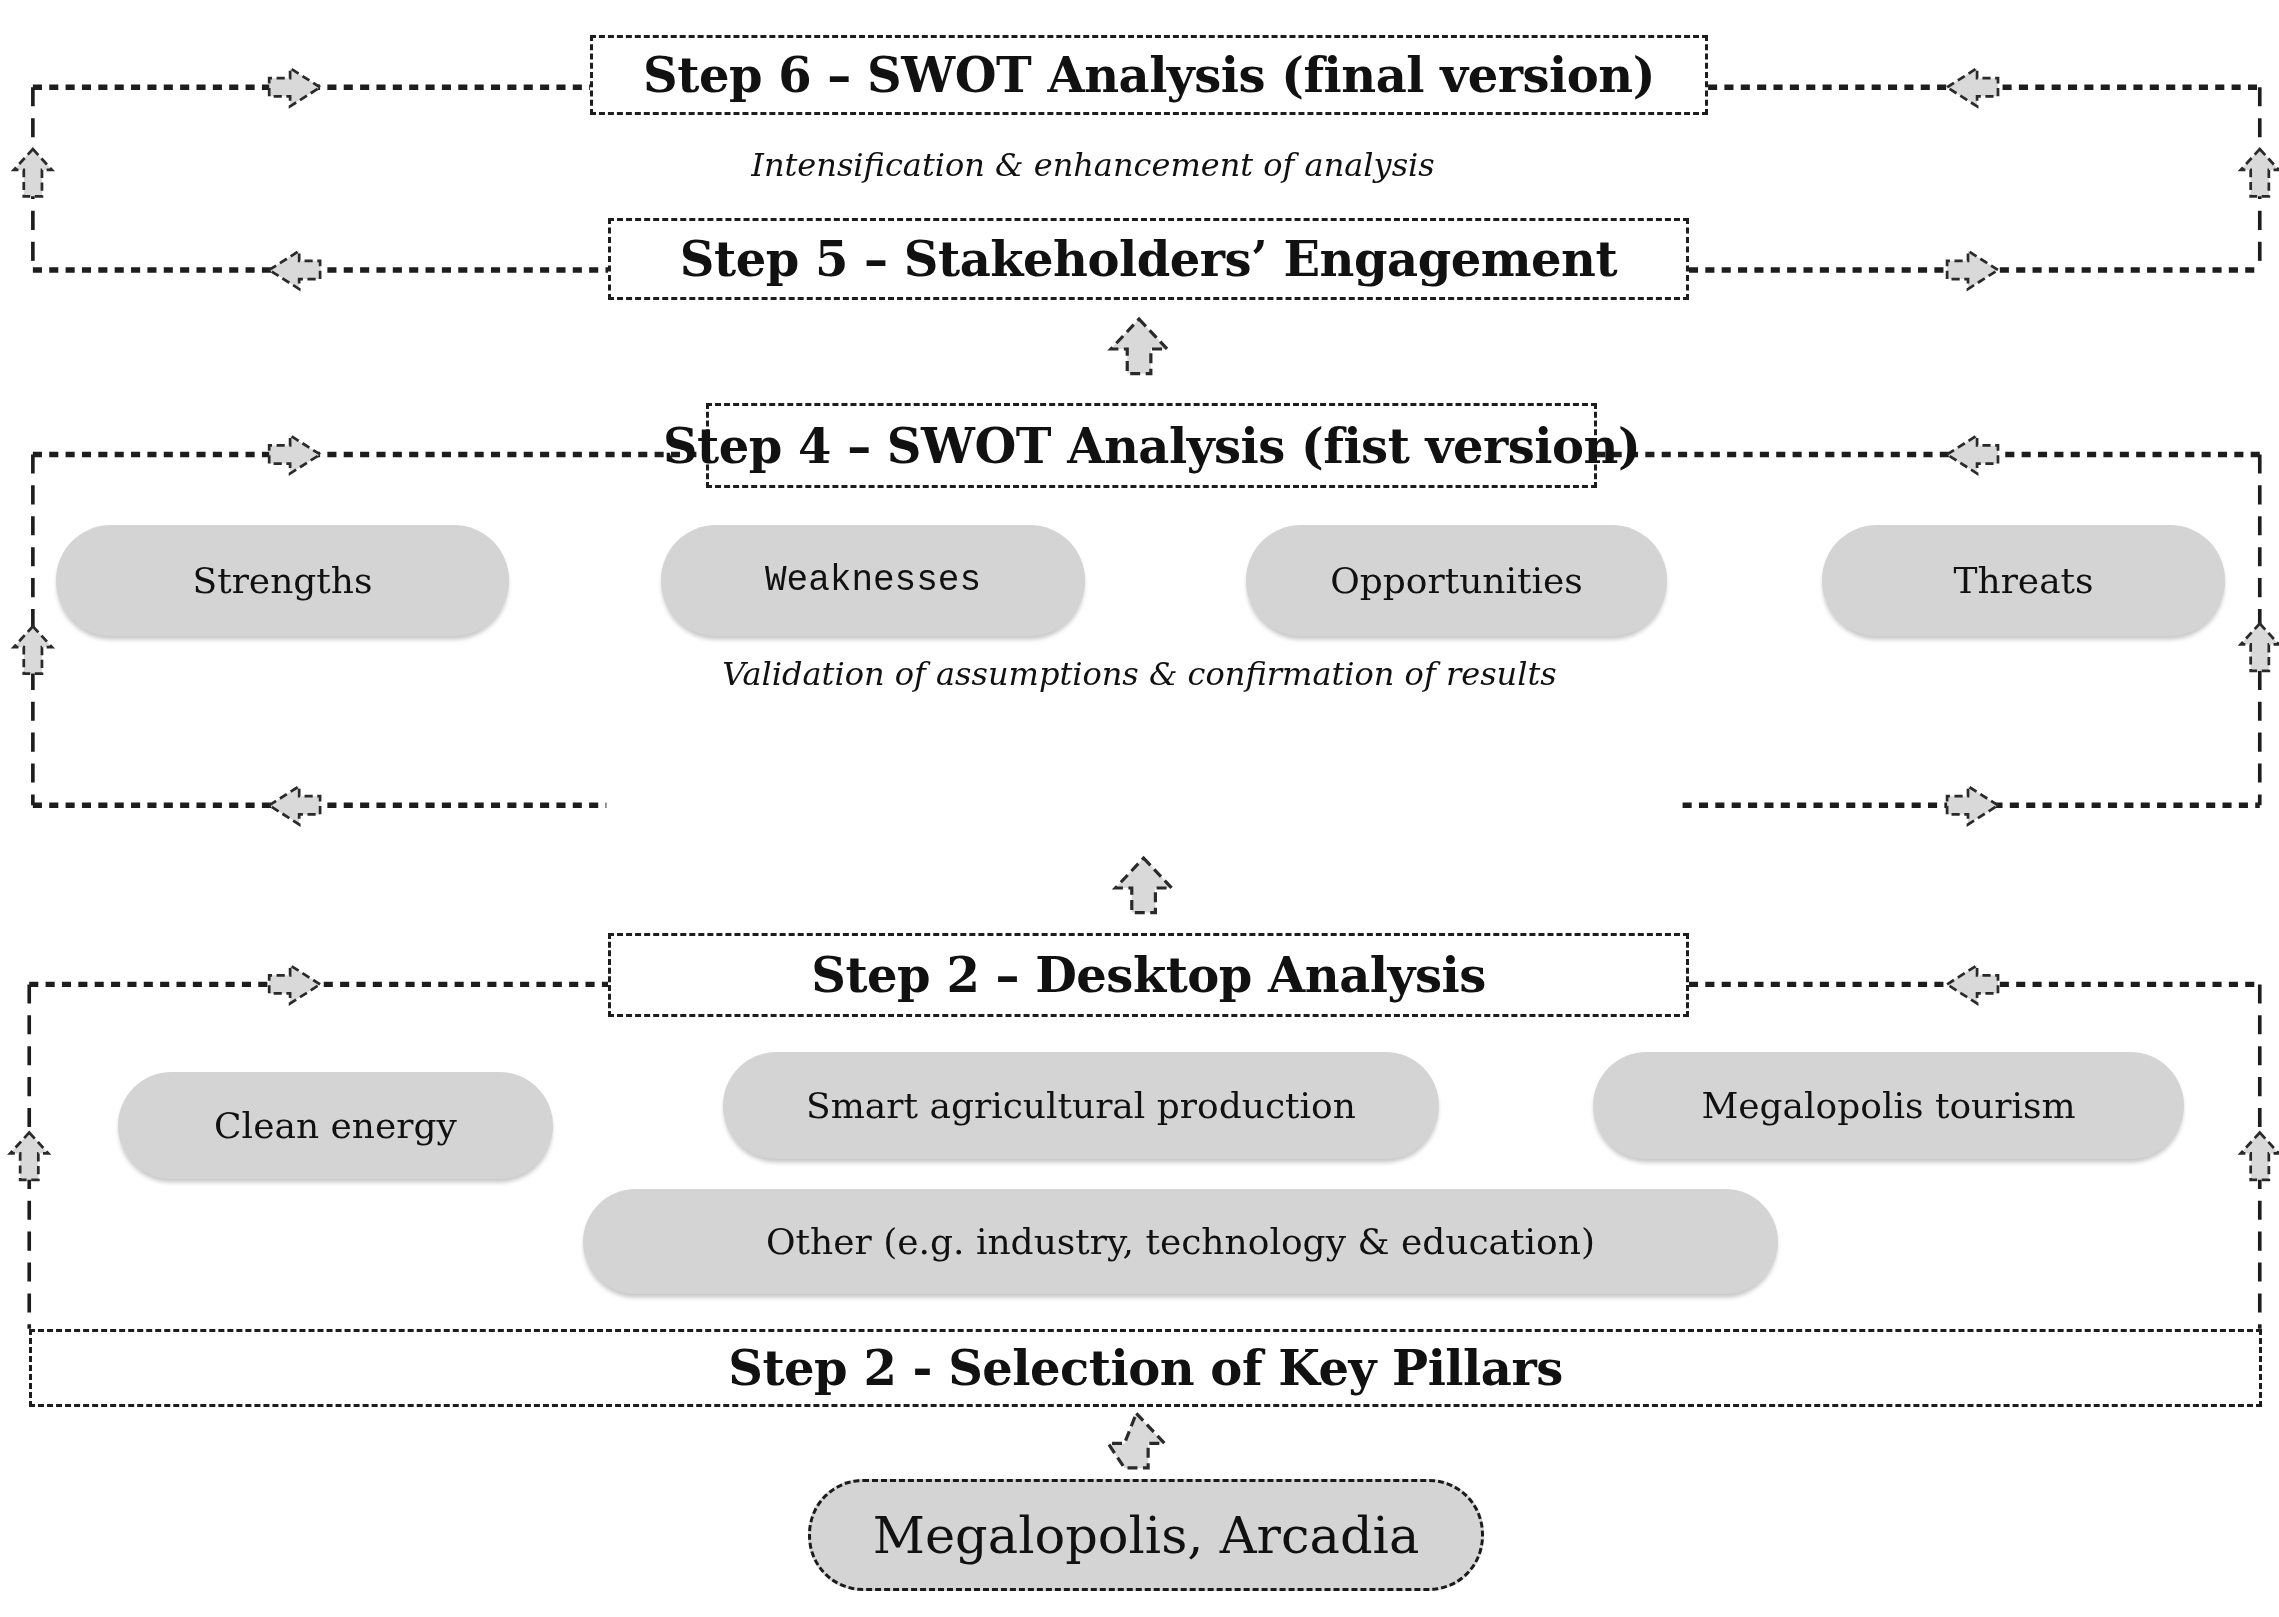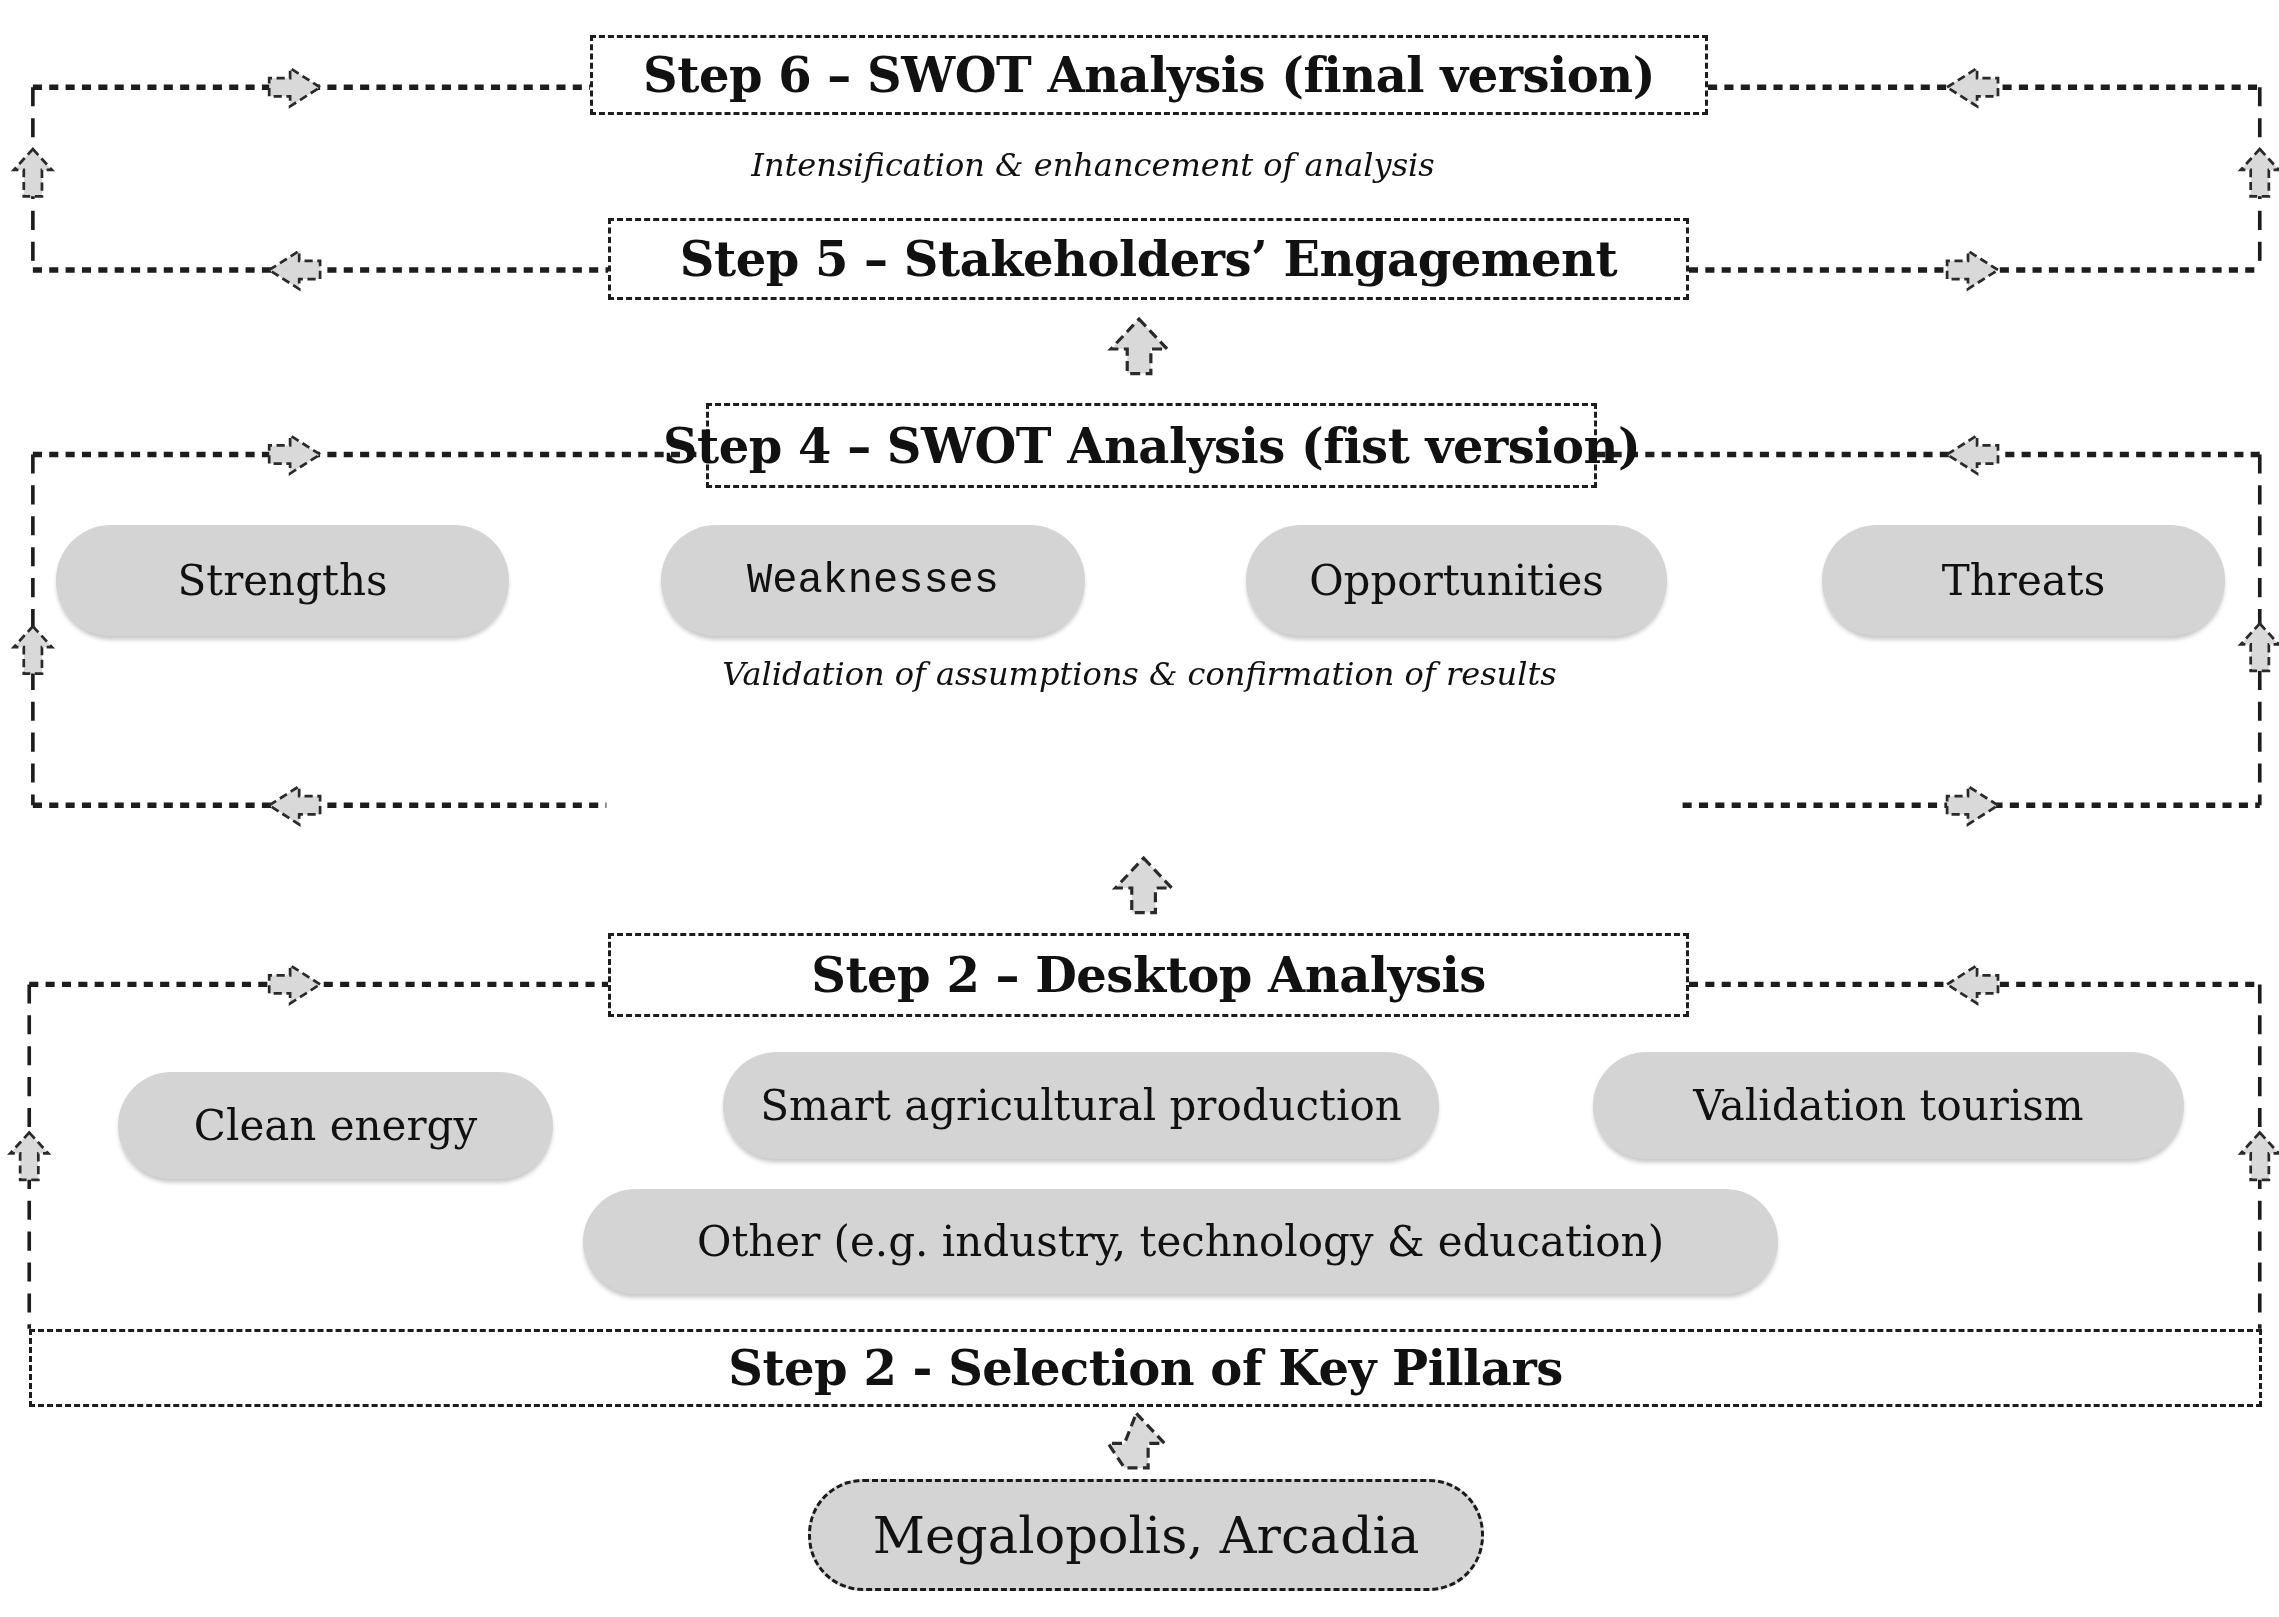--- a/index.html
+++ b/index.html
@@ -28,21 +28,21 @@
     background:#ffffff;
     display:flex;align-items:center;justify-content:center;
     font-weight:bold;font-size:48px;white-space:nowrap;
     letter-spacing:-0.5px;
   }
   .pill{
     position:absolute;box-sizing:border-box;
     background:var(--pill);
     border-radius:55px;
     display:flex;align-items:center;justify-content:center;
-    font-size:42px;white-space:nowrap;
+    font-size:36px;white-space:nowrap;
     box-shadow:0 4.5px 4.5px -0.9px rgba(0,0,0,0.22);
   }
   .pill.dashed{border:3.6px dashed #1b1b1b;box-shadow:none;font-size:51px;}
   .annotation{
     position:absolute;
     display:flex;align-items:center;justify-content:center;
     font-style:italic;font-size:32px;white-space:nowrap;
   }
 </style>
 </head>
@@ -136,21 +136,21 @@
     <span>Step 2 – Desktop Analysis</span>
   </div>
 
   <div class="pill" style="left:118px;top:1072px;width:435px;height:107px;">
     <span>Clean energy</span>
   </div>
   <div class="pill" style="left:723px;top:1052px;width:716px;height:107px;">
     <span>Smart agricultural production</span>
   </div>
   <div class="pill" style="left:1593px;top:1052px;width:591px;height:107px;">
-    <span>Validation tourism</span>
+    <span>Megalopolis tourism</span>
   </div>
   <div class="pill" style="left:583px;top:1189px;width:1195px;height:105px;">
     <span>Other (e.g. industry, technology &amp; education)</span>
   </div>
 
   <div class="step-box" style="left:29px;top:1329px;width:2233px;height:78px;">
     <span>Step 2 - Selection of Key Pillars</span>
   </div>
 
   <div class="pill dashed" style="left:808px;top:1479px;width:676px;height:112px;">

